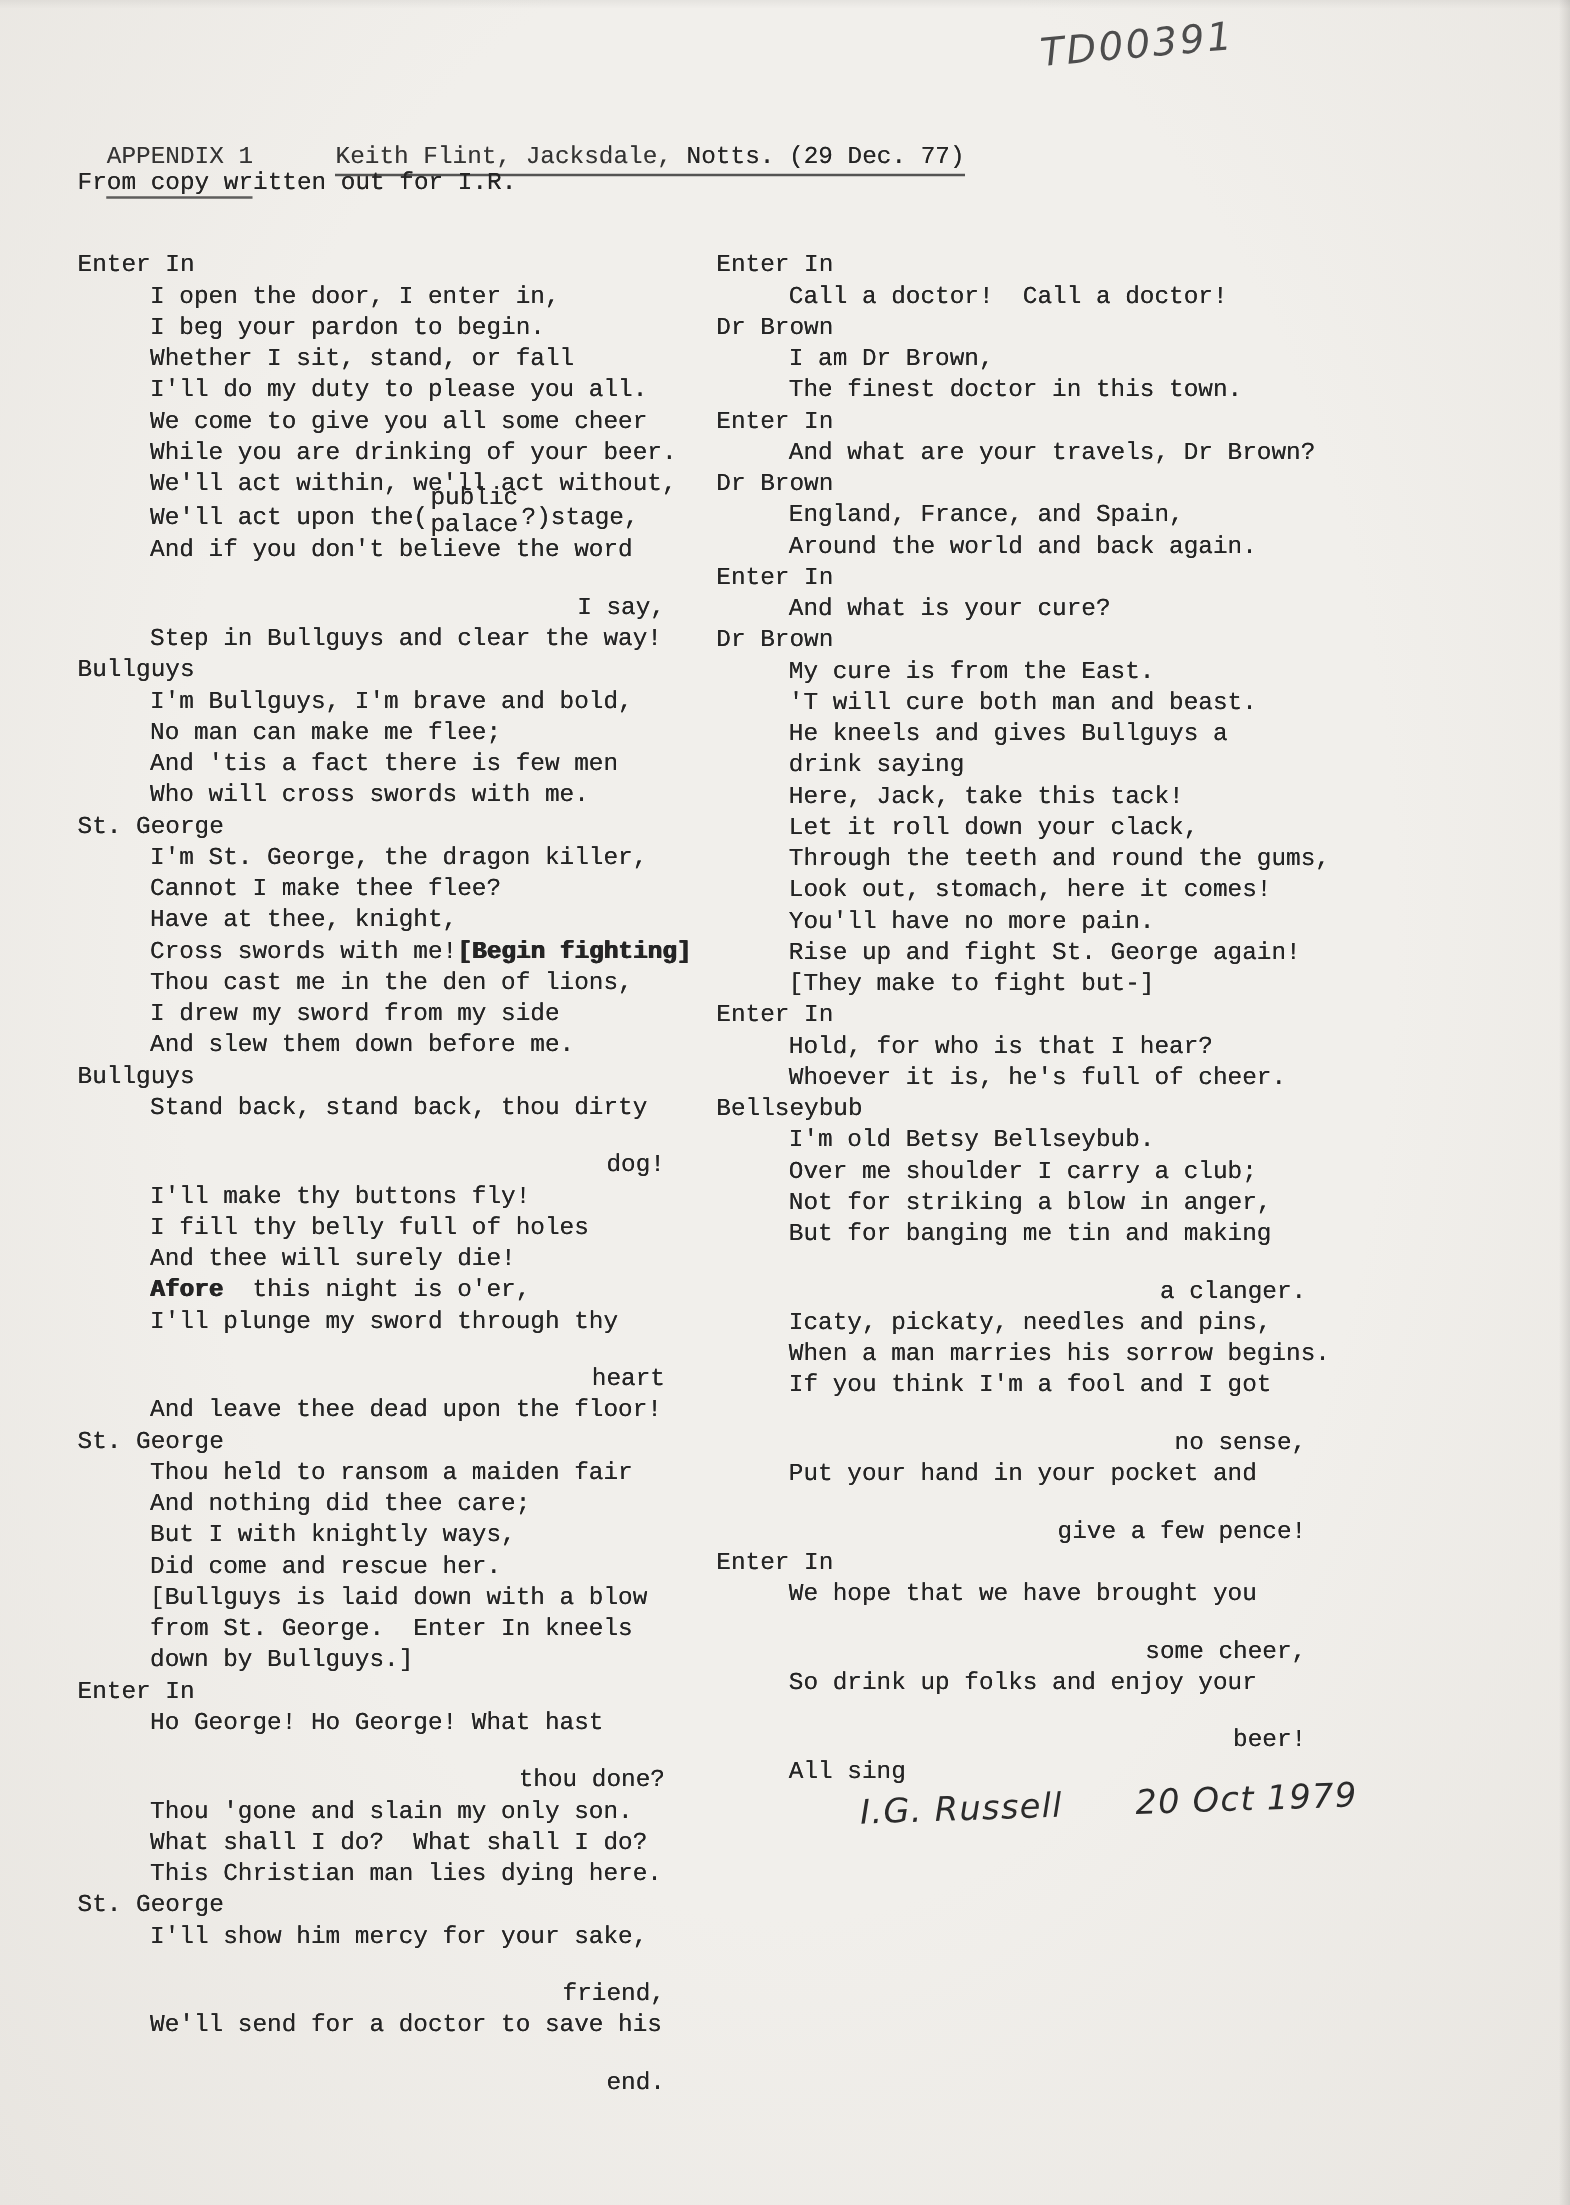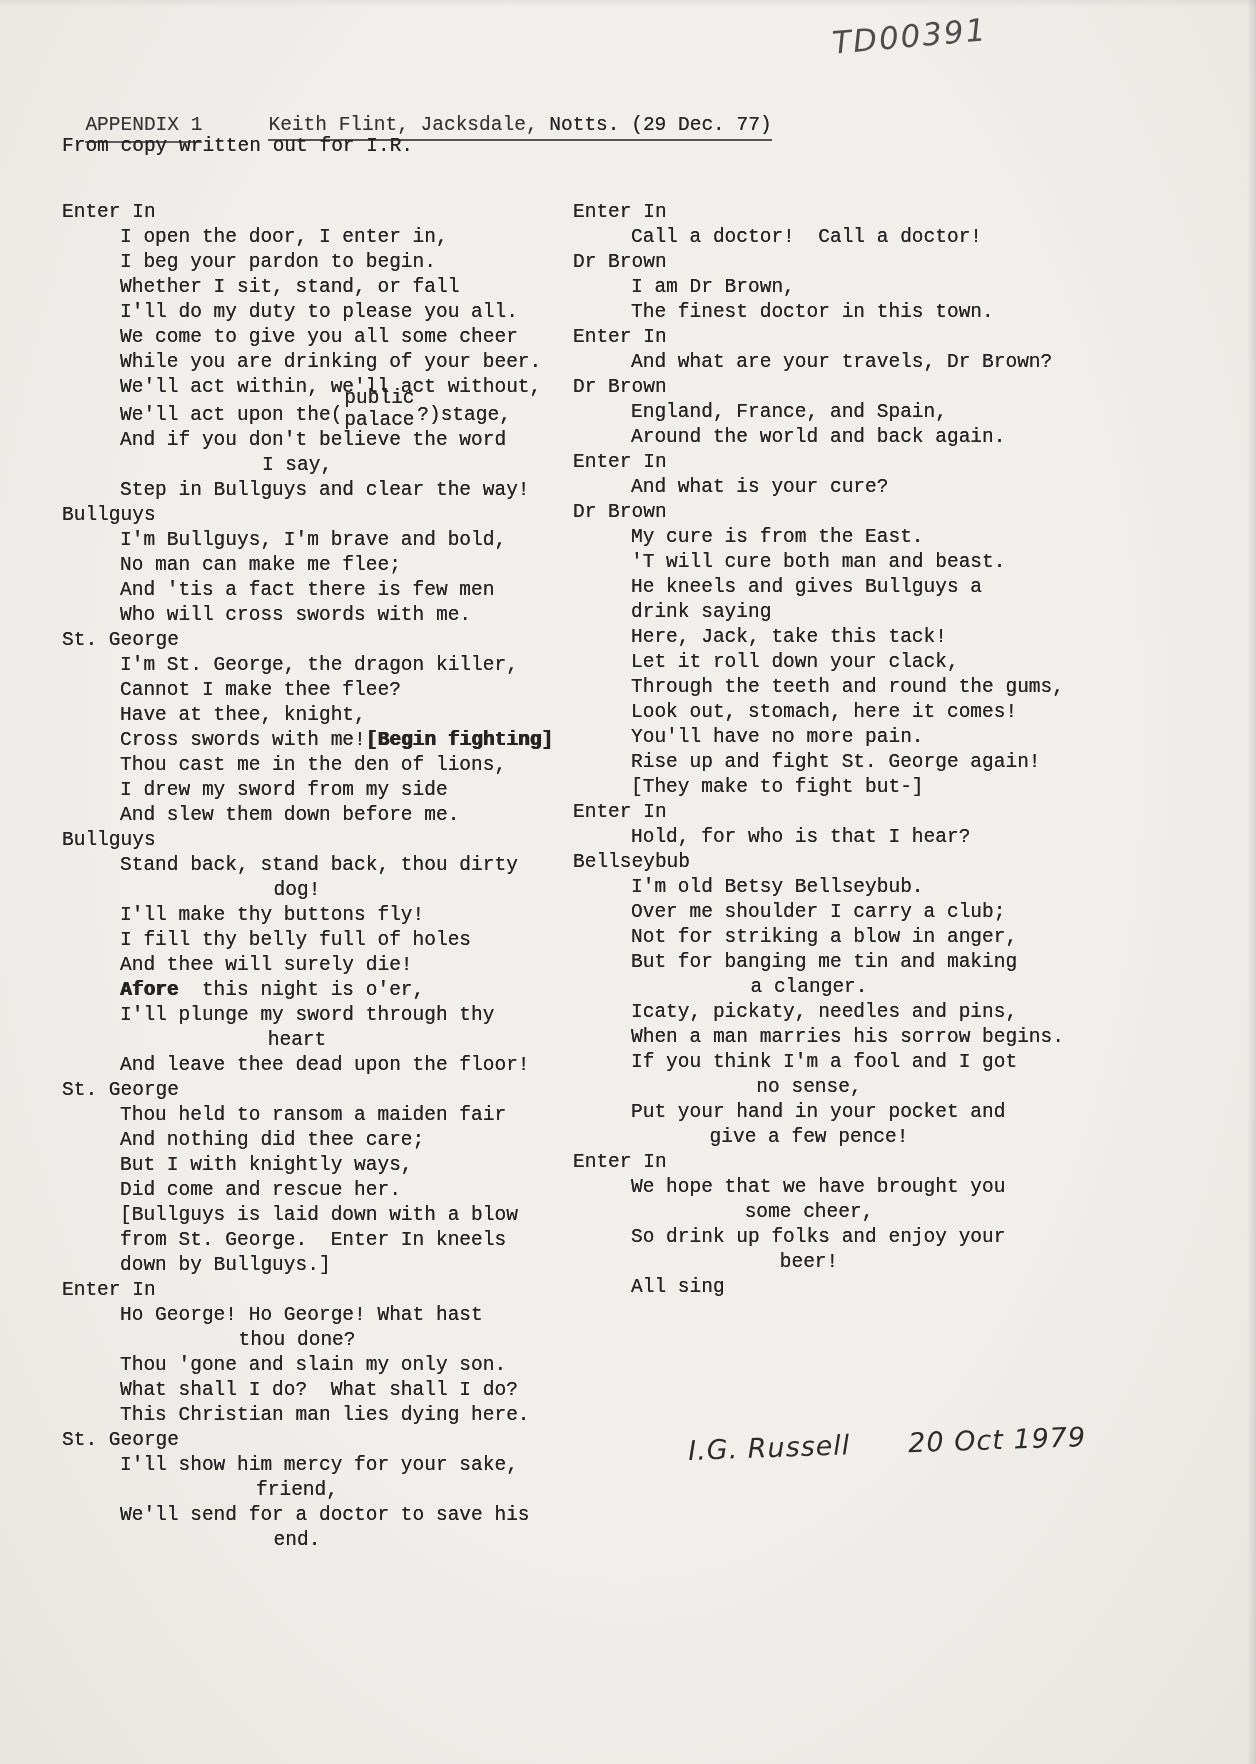--- a/index.html
+++ b/index.html
@@ -17,38 +17,38 @@
   .catalog{
     position:absolute;left:832px;top:18px;
     font-family:"DejaVu Sans",sans-serif;font-style:italic;
     font-size:31px;color:#4d4d4d;letter-spacing:2px;
     transform:rotate(-5deg);
   }
   .header{position:absolute;left:62px;top:88px;white-space:pre;}
   .appendix{
     color:rgba(40,40,40,0.42);
     border-bottom:2.5px solid rgba(45,45,45,0.75);
-    padding-bottom:3px;display:inline-block;font-family:Liberation Mono, monospace;
+    padding-bottom:19px;display:inline-block;font-family:Liberation Mono, monospace;
   }
   .titlewrap{
     margin-left:66px;
     border-bottom:2.5px solid rgba(45,45,45,0.8);
     padding-bottom:1px;display:inline-block;
   }
   .t-faded{color:rgba(40,40,40,0.45);}
   .t-clear{color:rgba(32,32,32,0.85);}
   .source{position:absolute;left:62px;top:134px;white-space:pre;text-align:center;}
   .col{position:absolute;top:200px;}
   .col-left{left:62px;width:470px;}
   .col-right{left:573px;width:472px;}
   .speech{margin:0;}
   .speech.gap{}
   .speaker{white-space:pre;}
   .line{padding-left:58px;white-space:pre;}
-  .line.right{padding-left:0;text-align:center;}
+  .line.right{padding-left:0;text-align:right;margin-top:21px;}
   .overstrike{font-weight:700;text-shadow:0.8px 0 0 currentColor, 0 0 0.5px rgba(30,30,30,0.9);}
   .stack{
     display:inline-block;position:relative;width:6.4ch;height:1em;vertical-align:baseline;
   }
   .stack-top{position:absolute;left:2px;top:-0.72em;}
   .stack-bottom{position:absolute;left:2px;top:0.42em;}
   .signature{
     position:absolute;left:688px;top:1428px;display:flex;gap:58px;
     font-family:"DejaVu Sans",sans-serif;font-style:italic;
     font-size:27px;color:#2b2b2b;letter-spacing:1px;
@@ -171,20 +171,21 @@
       <div class="line">Let it roll down your clack,</div>
       <div class="line">Through the teeth and round the gums,</div>
       <div class="line">Look out, stomach, here it comes!</div>
       <div class="line">You'll have no more pain.</div>
       <div class="line">Rise up and fight St. George again!</div>
       <div class="line">[They make to fight but-]</div>
     </div>
     <div class="speech">
       <div class="speaker">Enter In</div>
       <div class="line">Hold, for who is that I hear?</div>
+      <div class="line">Whoever it is, he's full of cheer.</div>
     </div>
     <div class="speech">
       <div class="speaker">Bellseybub</div>
       <div class="line">I'm old Betsy Bellseybub.</div>
       <div class="line">Over me shoulder I carry a club;</div>
       <div class="line">Not for striking a blow in anger,</div>
       <div class="line">But for banging me tin and making</div>
       <div class="line right">a clanger.</div>
       <div class="line">Icaty, pickaty, needles and pins,</div>
       <div class="line">When a man marries his sorrow begins.</div>

